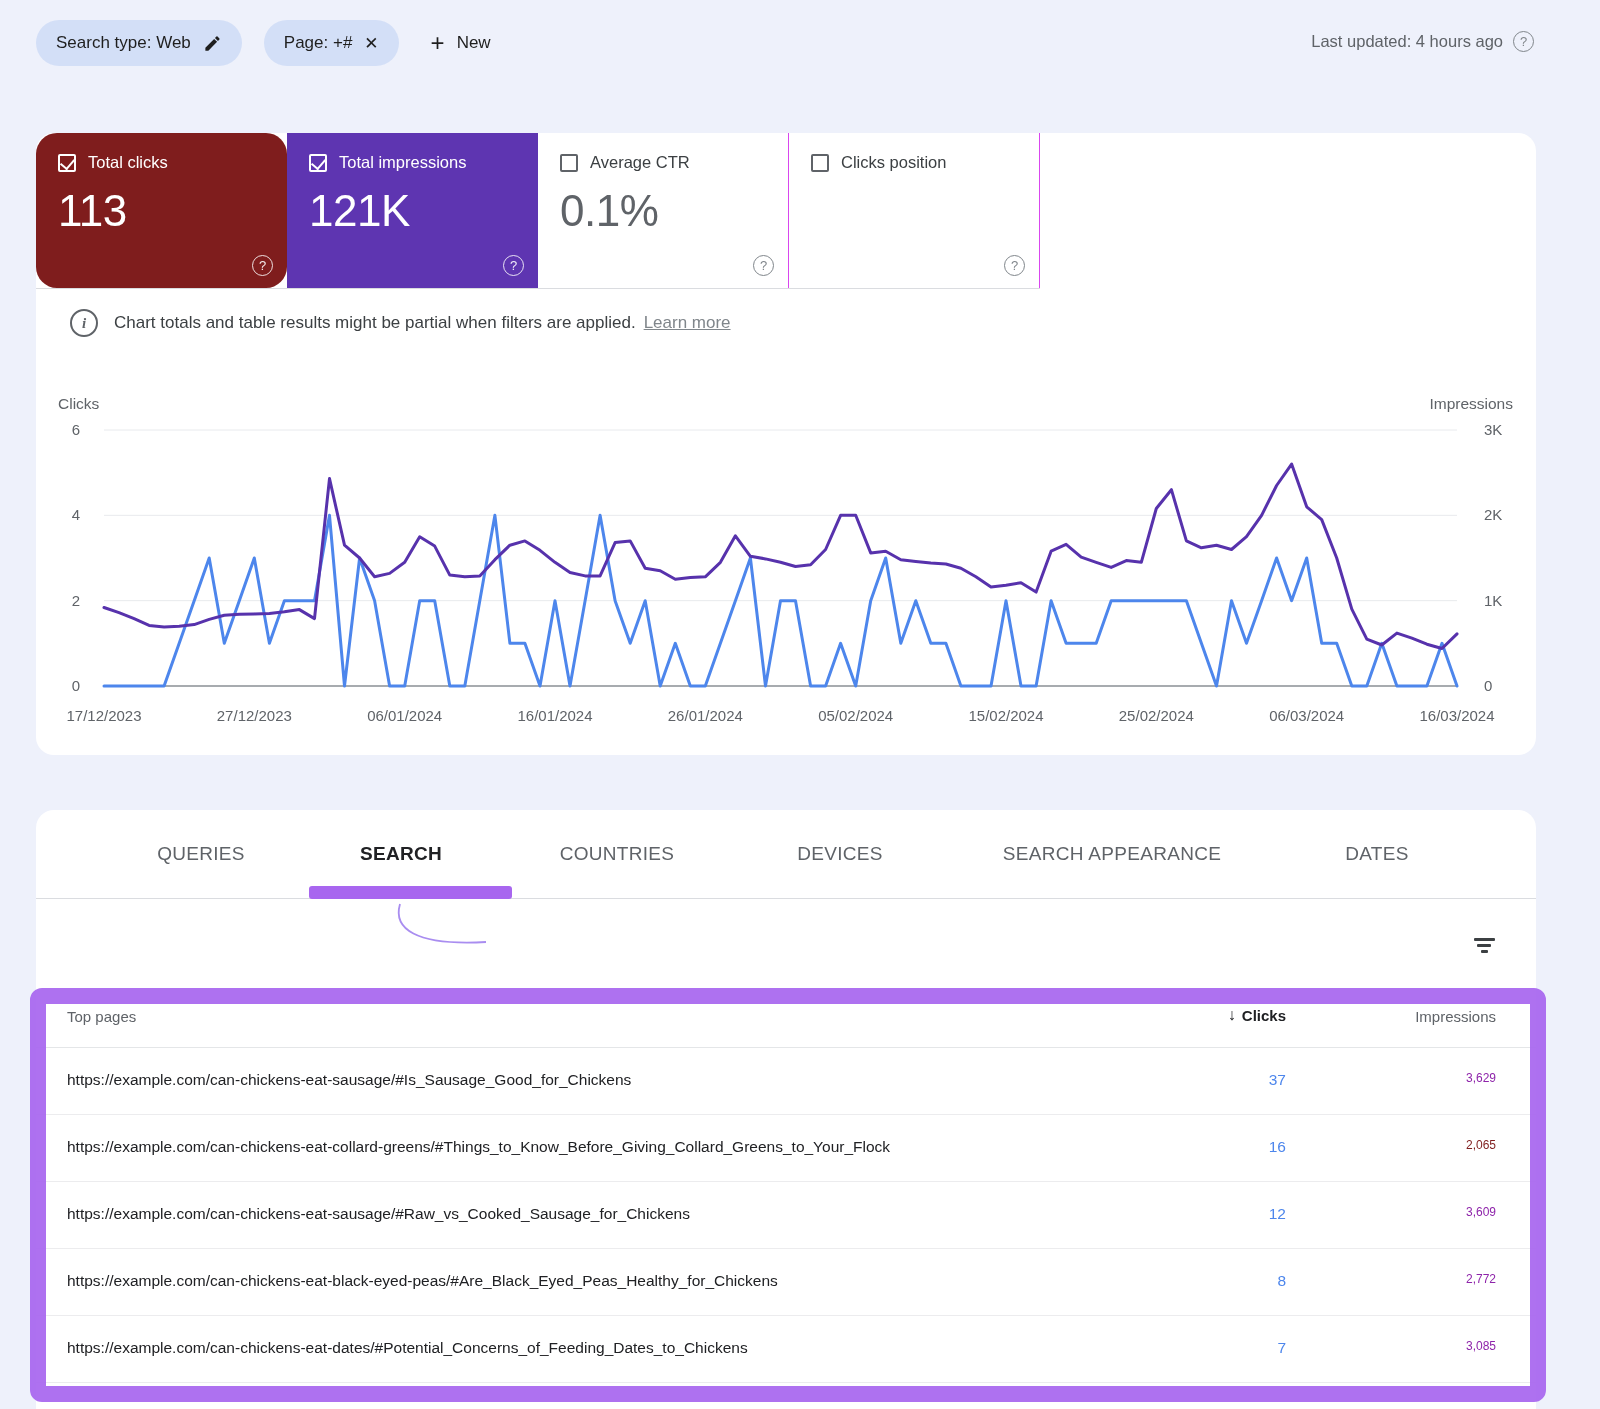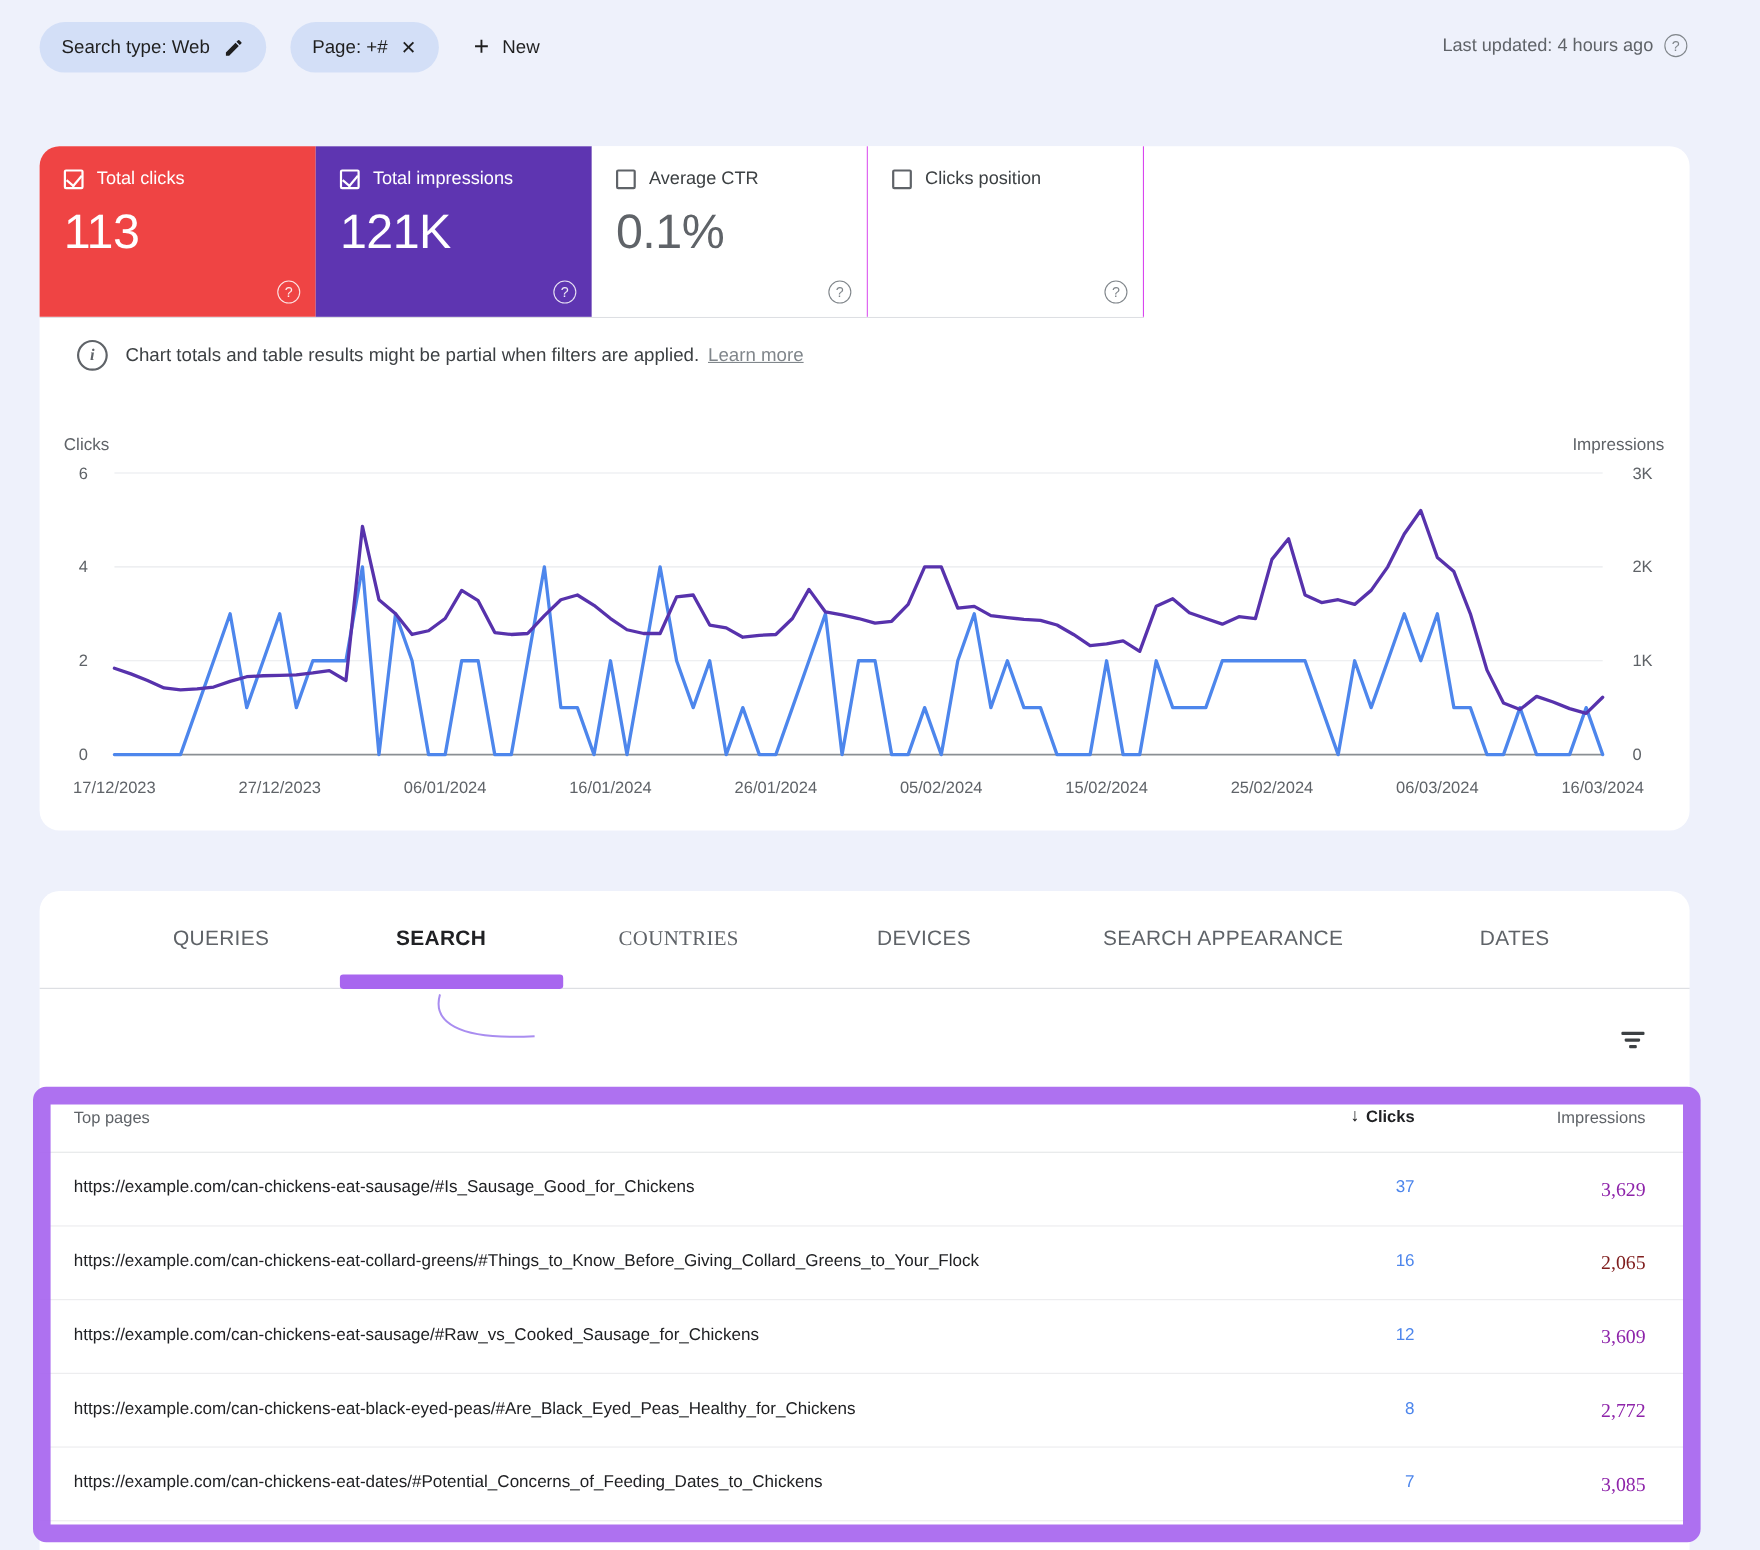--- a/index.html
+++ b/index.html
@@ -136,21 +136,21 @@
   }
   .trow {
     position:absolute; left:0; width:100%; height:67px;
     border-bottom:1px solid #ececee; cursor:pointer;
   }
   .trow .url {
     position:absolute; left:31px; top:23px; font-size:15.5px; color:#202124;
     max-width:1050px; white-space:nowrap; overflow:hidden;
   }
   .trow .cval { position:absolute; right:250px; top:23px; font-size:15.5px; text-align:right; }
-  .trow .ival { position:absolute; right:40px; top:23px; font-size:18px; text-align:center;font-family:Liberation Serif, serif; }
+  .trow .ival { position:absolute; right:40px; top:23px; font-size:12px; text-align:center; }
   
   .highlight {
     position:absolute; left:30px; top:988px; width:1516px; height:414px;
     border:16px solid rgba(168,102,239,.93); border-radius:12px;
     z-index:50; pointer-events:none;
   }
 </style>
 </head>
 <body>
 
@@ -179,21 +179,21 @@
     </button>
   </div>
 
   <div class="last-updated">
     <span>Last updated: 4 hours ago</span>
     <span class="qcircle">?</span>
   </div>
 
   <section class="panel chart-panel">
     <div id="metrics" class="metrics-row">
-        <div class="metric colored first" style="background: #ef4444;">
+        <div class="metric colored first" style="background: #7f1d1d; border-radius: 21px;">
           <div class="label-row">
             <span class="cb checked"></span>
             <span class="mlabel">Total clicks</span>
           </div>
           <div class="mvalue">113</div>
           <span class="mhelp">?</span>
         </div>
         <div class="metric colored" style="background: rgb(94, 53, 177);">
           <div class="label-row">
             <span class="cb checked"></span>
@@ -252,21 +252,21 @@
         <text x="1421" y="338" text-anchor="middle" font-size="15" fill="#5f6368">16/03/2024</text>
         <polyline points="68.0,303.0 83.0,303.0 98.1,303.0 113.1,303.0 128.1,303.0 143.2,260.3 158.2,217.7 173.2,175.0 188.3,260.3 203.3,217.7 218.3,175.0 233.4,260.3 248.4,217.7 263.4,217.7 278.5,217.7 293.5,132.3 308.5,303.0 323.6,175.0 338.6,217.7 353.6,303.0 368.7,303.0 383.7,217.7 398.7,217.7 413.8,303.0 428.8,303.0 443.8,217.7 458.9,132.3 473.9,260.3 488.9,260.3 504.0,303.0 519.0,217.7 534.0,303.0 549.1,217.7 564.1,132.3 579.1,217.7 594.2,260.3 609.2,217.7 624.2,303.0 639.3,260.3 654.3,303.0 669.3,303.0 684.4,260.3 699.4,217.7 714.4,175.0 729.5,303.0 744.5,217.7 759.5,217.7 774.6,303.0 789.6,303.0 804.6,260.3 819.7,303.0 834.7,217.7 849.7,175.0 864.8,260.3 879.8,217.7 894.8,260.3 909.9,260.3 924.9,303.0 939.9,303.0 955.0,303.0 970.0,217.7 985.0,303.0 1000.1,303.0 1015.1,217.7 1030.1,260.3 1045.2,260.3 1060.2,260.3 1075.2,217.7 1090.3,217.7 1105.3,217.7 1120.3,217.7 1135.4,217.7 1150.4,217.7 1165.4,260.3 1180.5,303.0 1195.5,217.7 1210.5,260.3 1225.6,217.7 1240.6,175.0 1255.6,217.7 1270.7,175.0 1285.7,260.3 1300.7,260.3 1315.8,303.0 1330.8,303.0 1345.8,260.3 1360.9,303.0 1375.9,303.0 1390.9,303.0 1406.0,260.3 1421.0,303.0" fill="none" stroke="#4d86ec" stroke-width="3" stroke-linejoin="round" stroke-linecap="round"></polyline>
         <polyline points="68.0,224.5 83.0,229.6 98.1,235.6 113.1,242.4 128.1,244.1 143.2,243.3 158.2,241.6 173.2,236.4 188.3,232.2 203.3,231.3 218.3,230.9 233.4,230.5 248.4,228.8 263.4,226.6 278.5,235.6 293.5,95.6 308.5,162.2 323.6,175.0 338.6,193.8 353.6,190.4 368.7,179.3 383.7,153.7 398.7,163.1 413.8,192.1 428.8,193.8 443.8,192.9 458.9,176.7 473.9,162.2 488.9,157.9 504.0,167.3 519.0,179.3 534.0,189.5 549.1,192.9 564.1,192.9 579.1,159.6 594.2,157.9 609.2,185.2 624.2,187.8 639.3,196.3 654.3,194.6 669.3,193.8 684.4,179.3 699.4,152.8 714.4,173.3 729.5,175.9 744.5,179.3 759.5,183.5 774.6,181.8 789.6,166.5 804.6,132.3 819.7,132.3 834.7,169.9 849.7,168.2 864.8,176.7 879.8,178.4 894.8,180.1 909.9,181.0 924.9,185.2 939.9,193.8 955.0,204.0 970.0,202.3 985.0,199.7 1000.1,209.1 1015.1,168.2 1030.1,161.3 1045.2,174.1 1060.2,179.3 1075.2,184.4 1090.3,177.6 1105.3,179.3 1120.3,125.5 1135.4,106.7 1150.4,157.9 1165.4,164.8 1180.5,162.2 1195.5,166.5 1210.5,153.7 1225.6,132.3 1240.6,102.5 1255.6,81.1 1270.7,123.8 1285.7,136.6 1300.7,175.0 1315.8,226.2 1330.8,256.1 1345.8,262.0 1360.9,250.1 1375.9,255.2 1390.9,261.2 1406.0,265.5 1421.0,250.9" fill="none" stroke="#5732ac" stroke-width="3" stroke-linejoin="round" stroke-linecap="round"></polyline>
       </svg>
   </section>
 
   <section class="panel table-panel">
     <div class="tabs" id="tabs">
         <span class="tab" style="left: 165px;">QUERIES</span>
         <span class="tab active" style="left: 365px;">SEARCH</span>
-        <span class="tab" style="left: 581px; font-family: Liberation Serif, serif;">COUNTRIES</span>
+        <span class="tab" style="left: 581px;">COUNTRIES</span>
         <span class="tab" style="left: 804px;">DEVICES</span>
         <span class="tab" style="left: 1076px;">SEARCH APPEARANCE</span>
         <span class="tab" style="left: 1341px;">DATES</span>
       </div>
     <div class="tabs-divider"></div>
     <div class="pages-underline" id="pages-underline" style="background: rgb(168, 102, 239);"></div>
     <svg class="arrow-svg" width="130" height="52" viewBox="0 0 130 52">
       <path d="M 24 2 C 17 26 38 44 110 40" fill="none" stroke="#a98df0" stroke-width="1.8"></path>
     </svg>
     <div class="filter-icon">

